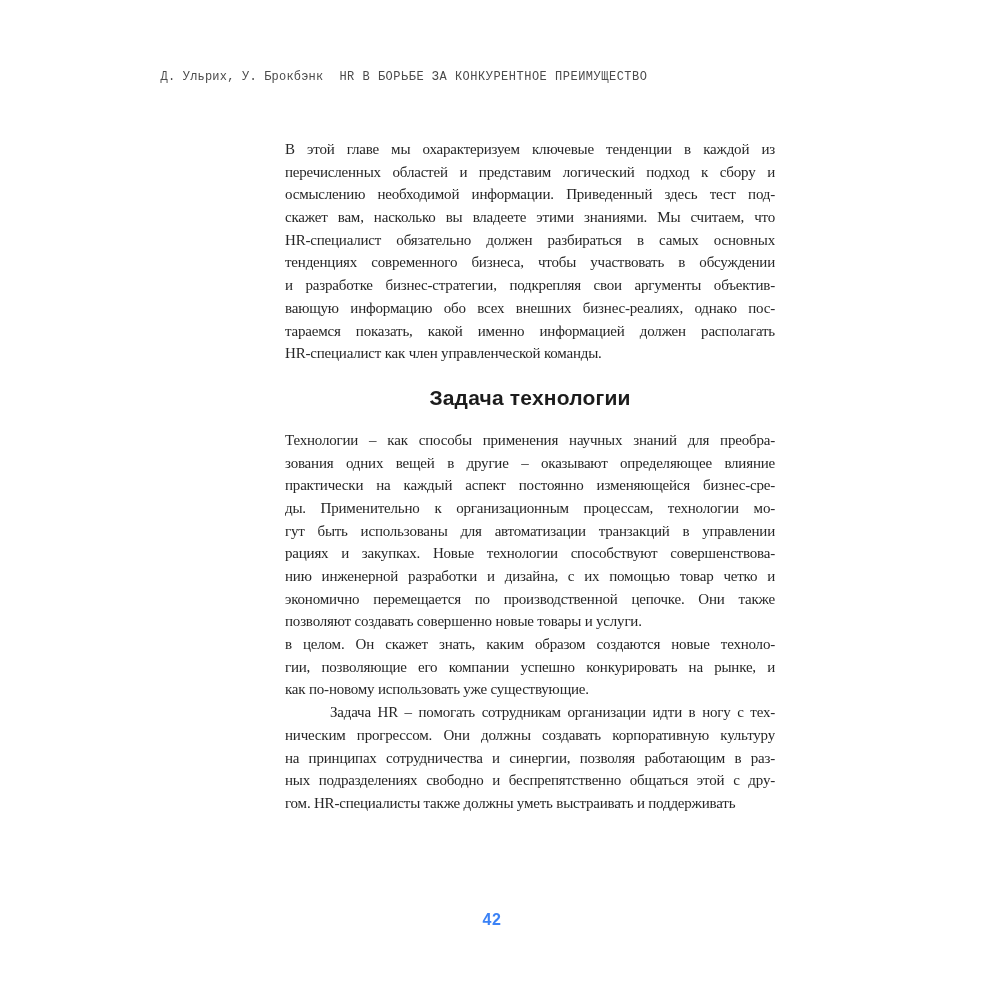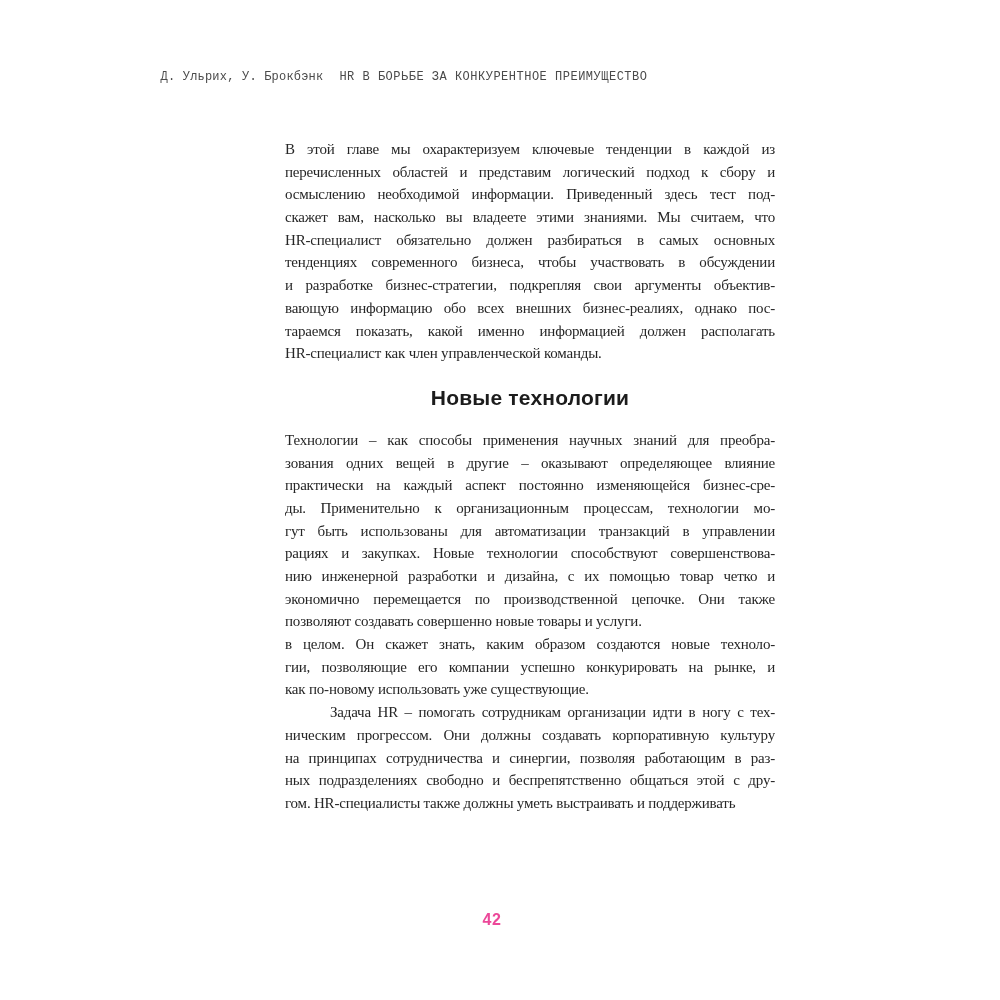--- a/index.html
+++ b/index.html
@@ -63,21 +63,21 @@
   }
   
   .page-footer{
     position:absolute;top:911px;left:0;width:984px;
     text-align:center;
   }
   .page-number{
     font-family:"Liberation Sans",sans-serif;
     font-size:16px;
     font-weight:bold;
-    color:#ec4899;
+    color:#3b82f6;
     letter-spacing:0.5px;
   }
 </style>
 </head>
 <body>
 
 <header class="running-head">
   <span class="authors">Д. Ульрих, У. Брокбэнк</span><span class="book-title">HR В БОРЬБЕ ЗА КОНКУРЕНТНОЕ ПРЕИМУЩЕСТВО</span>
 </header>
 
@@ -87,21 +87,21 @@
       <div class="line">перечисленных областей и представим логический подход к сбору и</div>
       <div class="line">осмыслению необходимой информации. Приведенный здесь тест под-</div>
       <div class="line">скажет вам, насколько вы владеете этими знаниями. Мы считаем, что</div>
       <div class="line">HR-специалист обязательно должен разбираться в самых основных</div>
       <div class="line">тенденциях современного бизнеса, чтобы участвовать в обсуждении</div>
       <div class="line">и разработке бизнес-стратегии, подкрепляя свои аргументы объектив-</div>
       <div class="line">вающую информацию обо всех внешних бизнес-реалиях, однако пос-</div>
       <div class="line">тараемся показать, какой именно информацией должен располагать</div>
       <div class="line last">HR-специалист как член управленческой команды.</div>
     </div>
-    <h2 class="section-heading">Новые технологии</h2>
+    <h2 class="section-heading">Задача технологии</h2>
     <div class="paragraph">
       <div class="line">Технологии – как способы применения научных знаний для преобра-</div>
       <div class="line">зования одних вещей в другие – оказывают определяющее влияние</div>
       <div class="line">практически на каждый аспект постоянно изменяющейся бизнес-сре-</div>
       <div class="line">ды. Применительно к организационным процессам, технологии мо-</div>
       <div class="line">гут быть использованы для автоматизации транзакций в управлении</div>
       <div class="line">рациях и закупках. Новые технологии способствуют совершенствова-</div>
       <div class="line">нию инженерной разработки и дизайна, с их помощью товар четко и</div>
       <div class="line">экономично перемещается по производственной цепочке. Они также</div>
       <div class="line last">позволяют создавать совершенно новые товары и услуги.</div>

